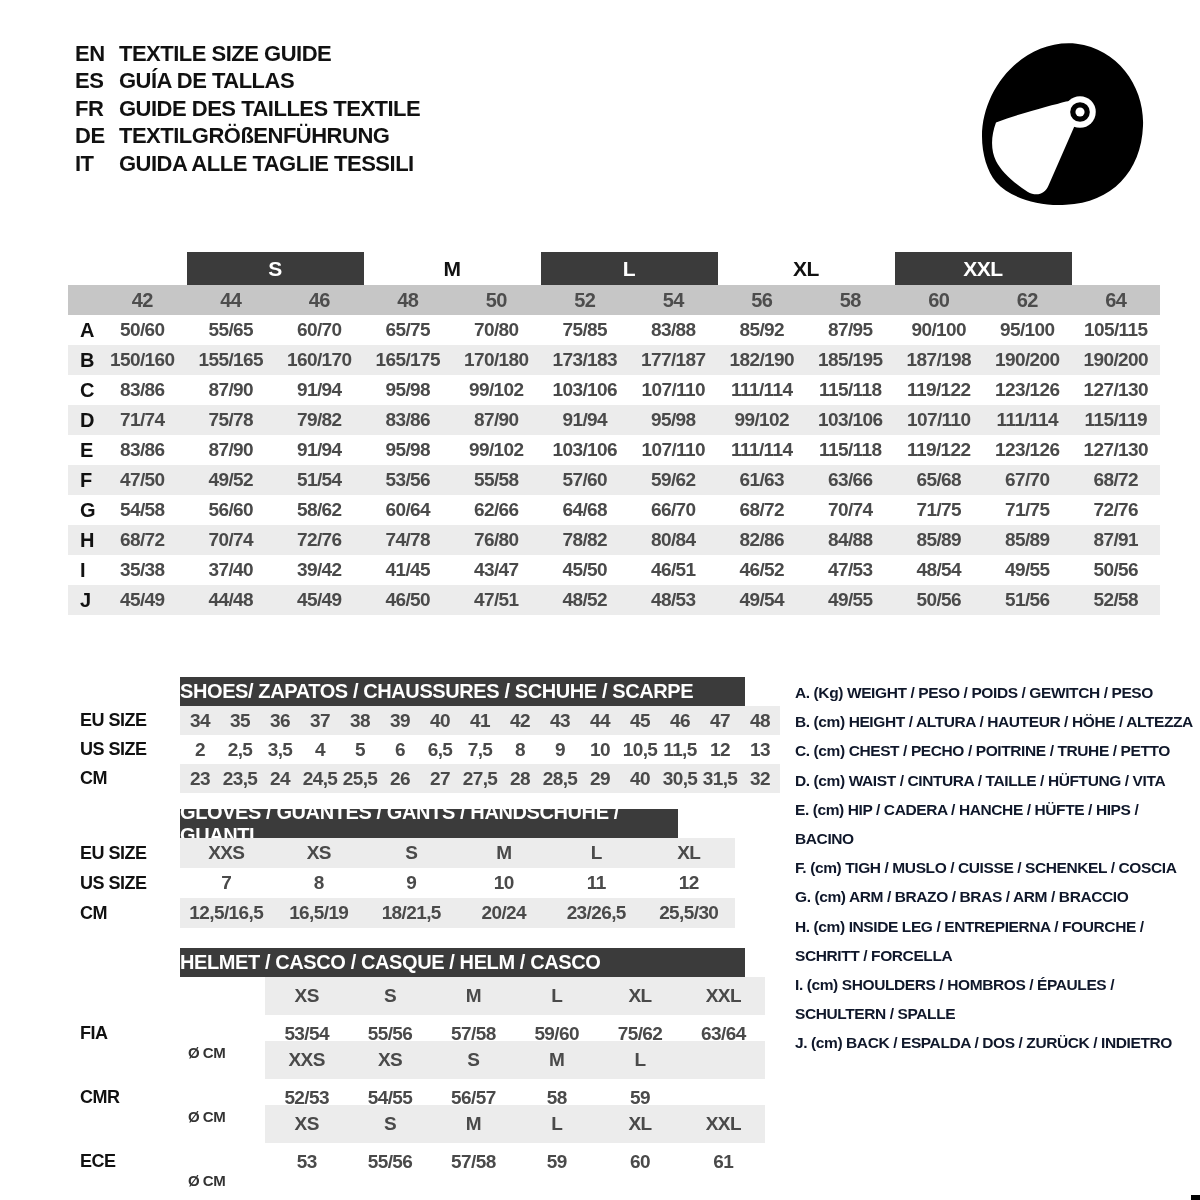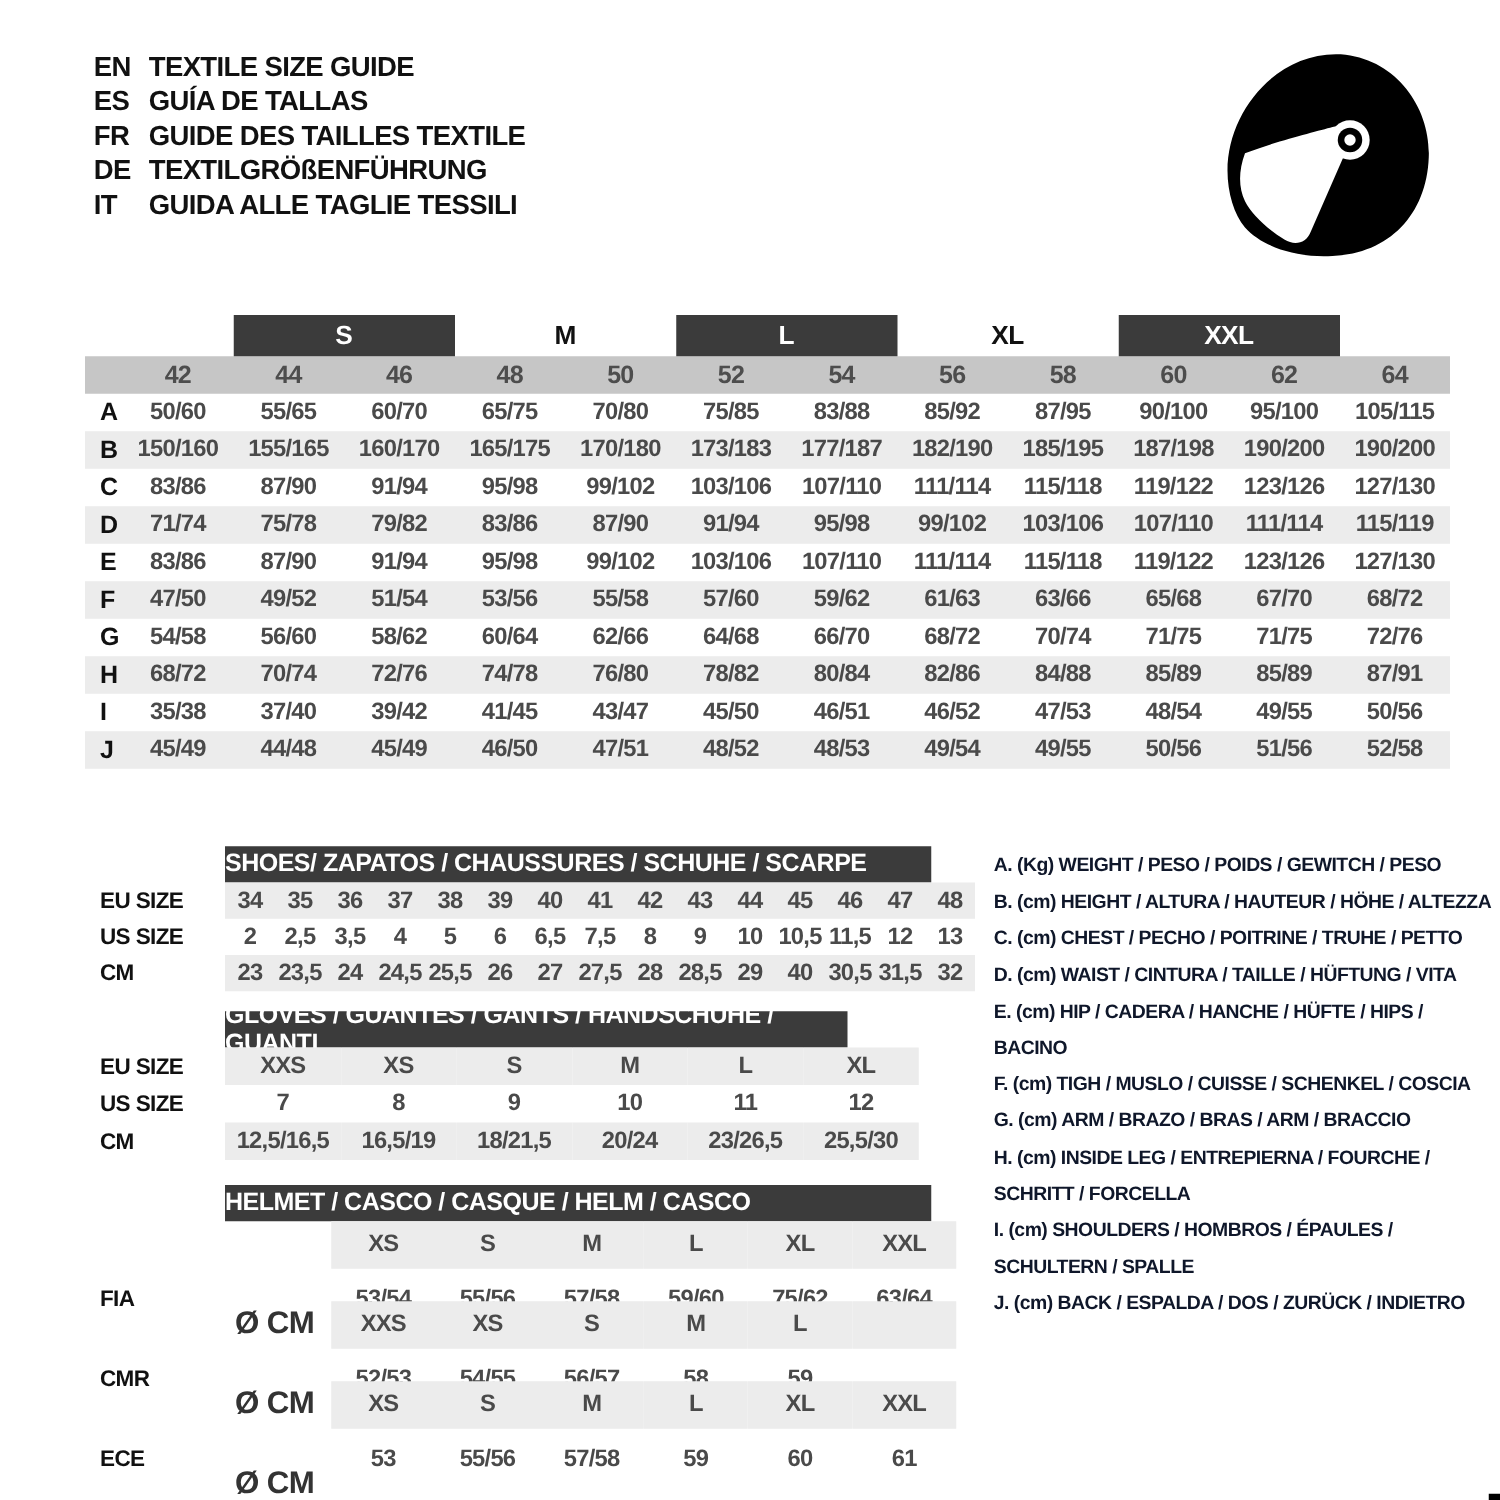--- a/index.html
+++ b/index.html
@@ -49,21 +49,21 @@
   .srow{display:grid;height:29px;}
   .shoes .srow{grid-template-columns:112px repeat(15,1fr);}
   .gloves .srow{grid-template-columns:112px repeat(6,1fr);height:30px;}
   .srow:nth-of-type(odd) .cell{background:#ececec;}
   .lab{display:flex;align-items:center;padding-left:12px;font-weight:bold;font-size:18px;color:#111;letter-spacing:-0.5px;}
 
   .hrow{display:grid;grid-template-columns:112px 85px repeat(6,1fr);}
   .hsizes{height:29px;}
   .hsizes .cell,.hsizes .unit{background:#ececec;}
   .hvals{height:35px;}
-  .unit{display:flex;align-items:center;padding-left:8px;font-weight:bold;font-size:25px;color:#333;letter-spacing:-0.5px;margin-top:38px;}
+  .unit{display:flex;align-items:center;padding-left:8px;font-weight:bold;font-size:15px;color:#333;letter-spacing:-0.5px;margin-top:38px;}
 
   
   .legend{left:795px;top:678px;width:405px;}
   .legend-item{font-weight:bold;font-size:15.5px;line-height:29.2px;letter-spacing:-0.4px;color:#0f172a;}
 
   .corner-mark{right:0;bottom:0;width:9px;height:5px;background:#000;}
 </style>
 </head>
 <body>
 

